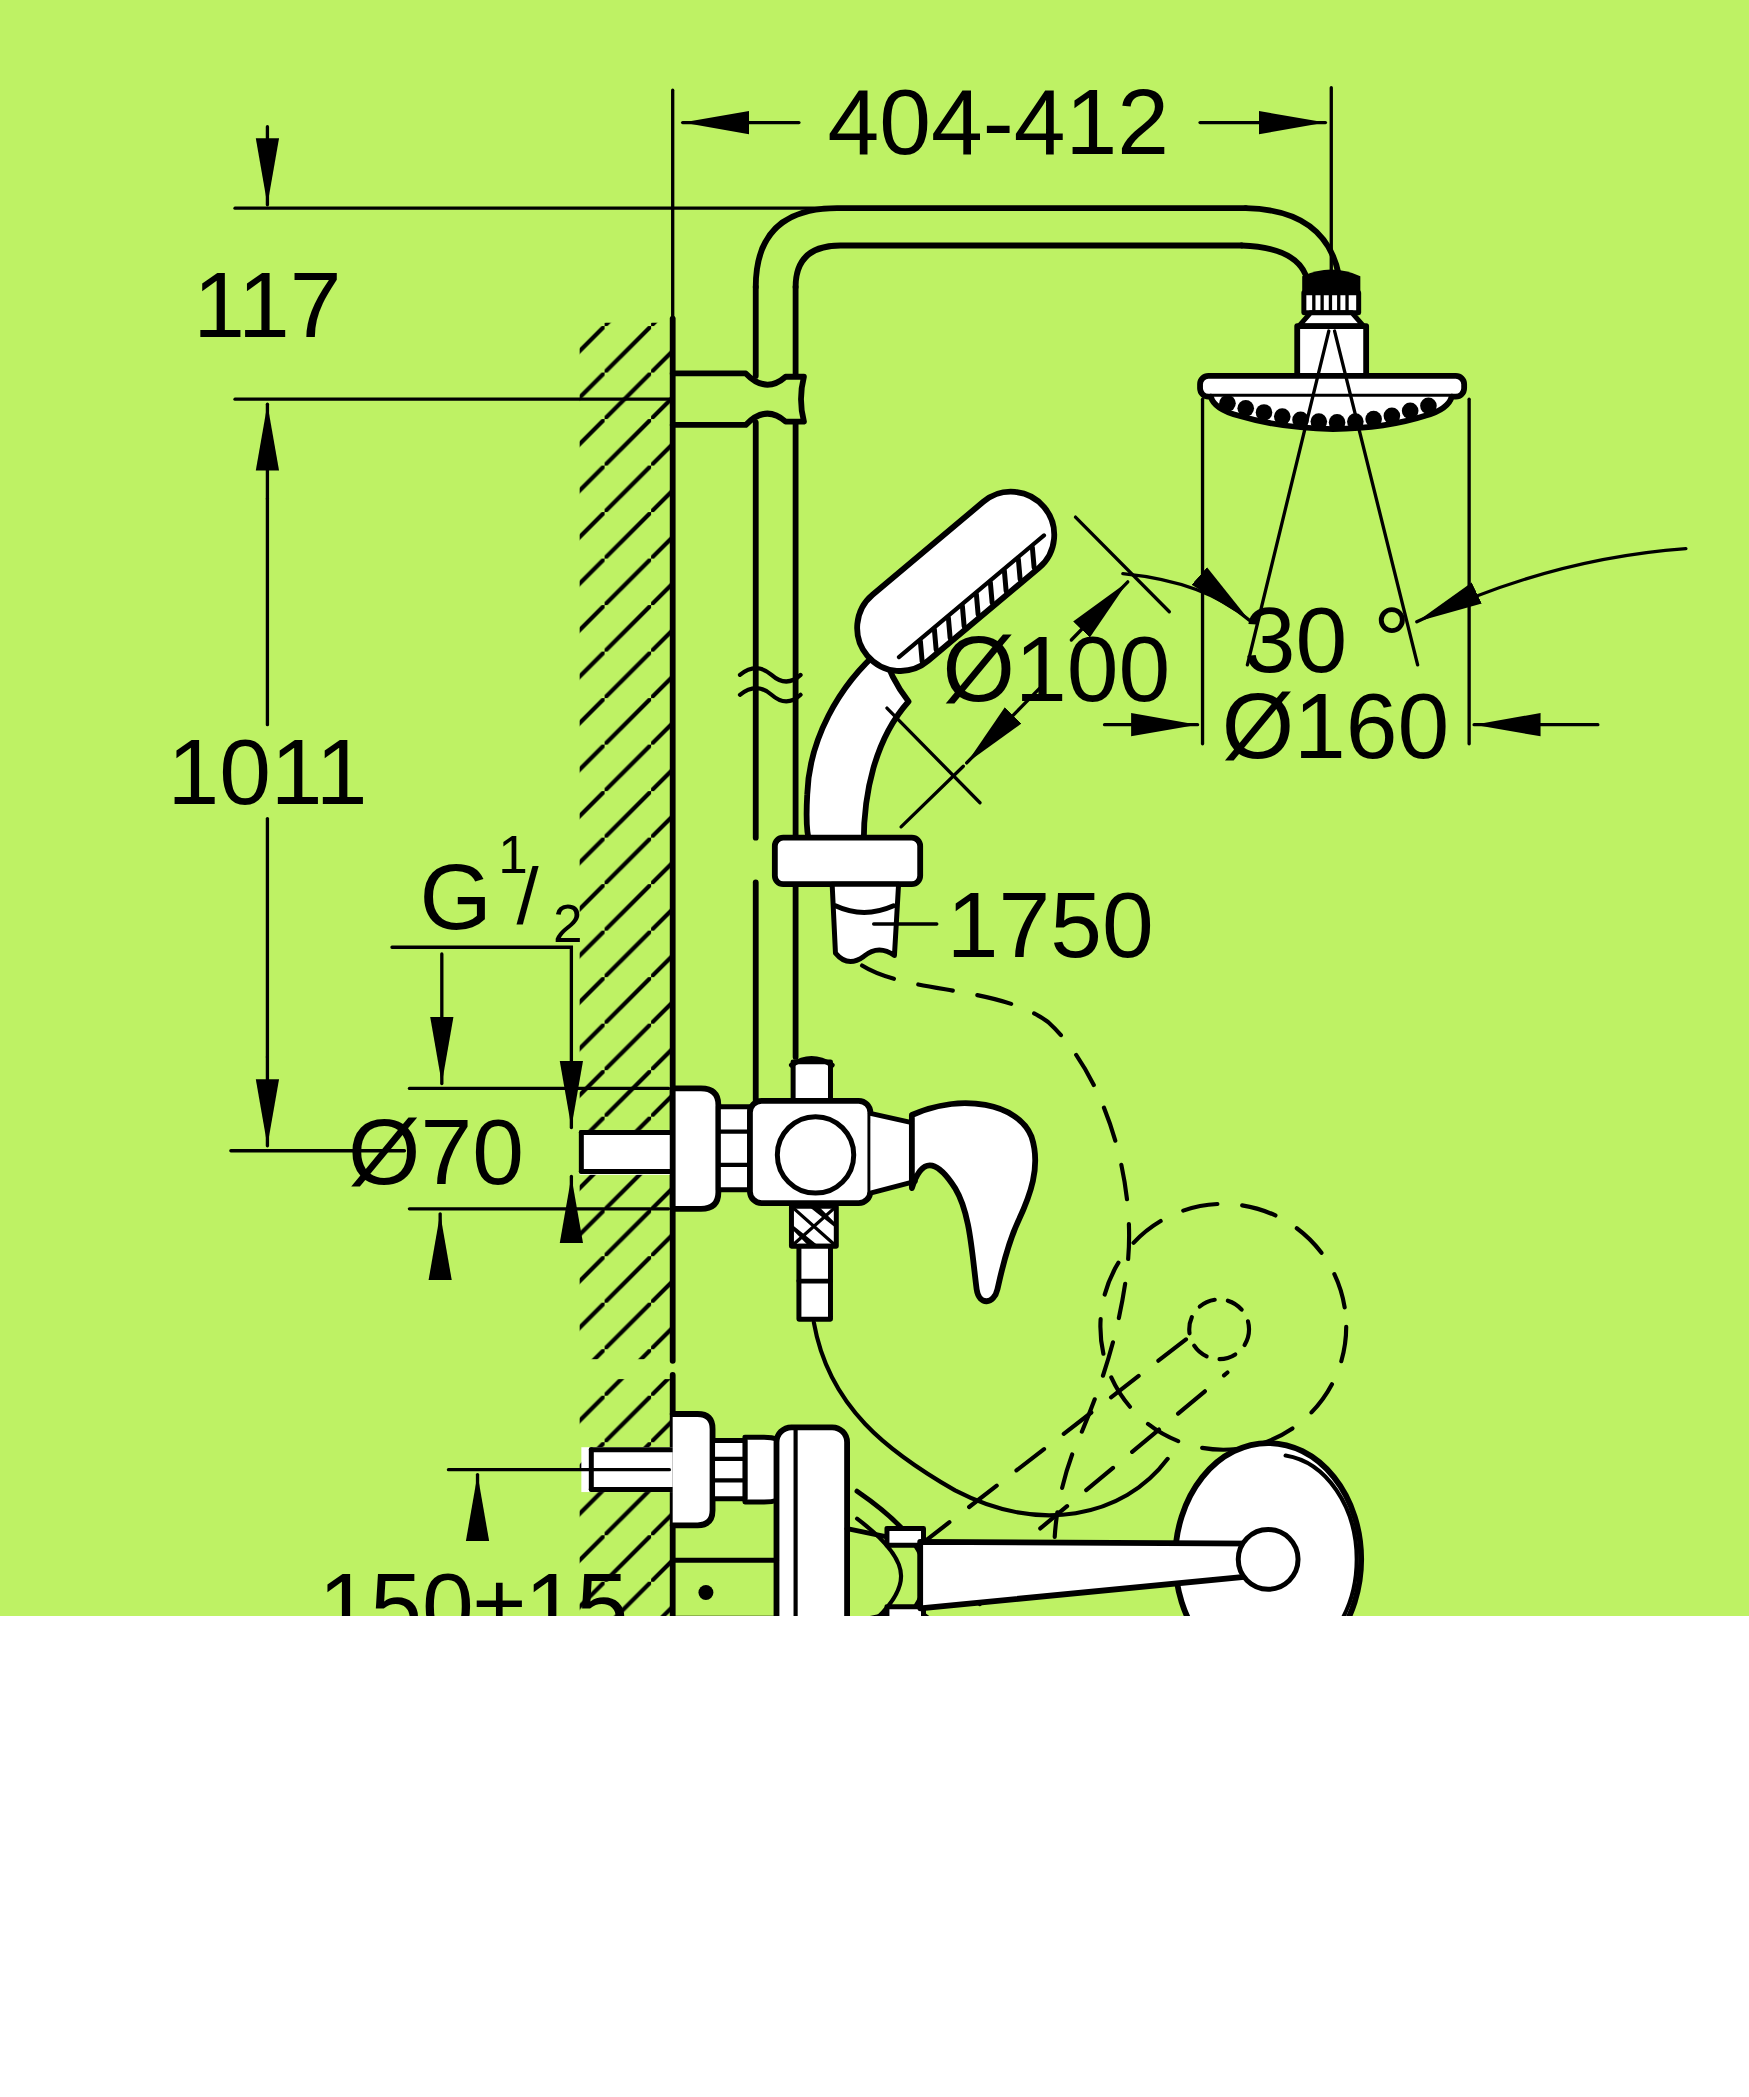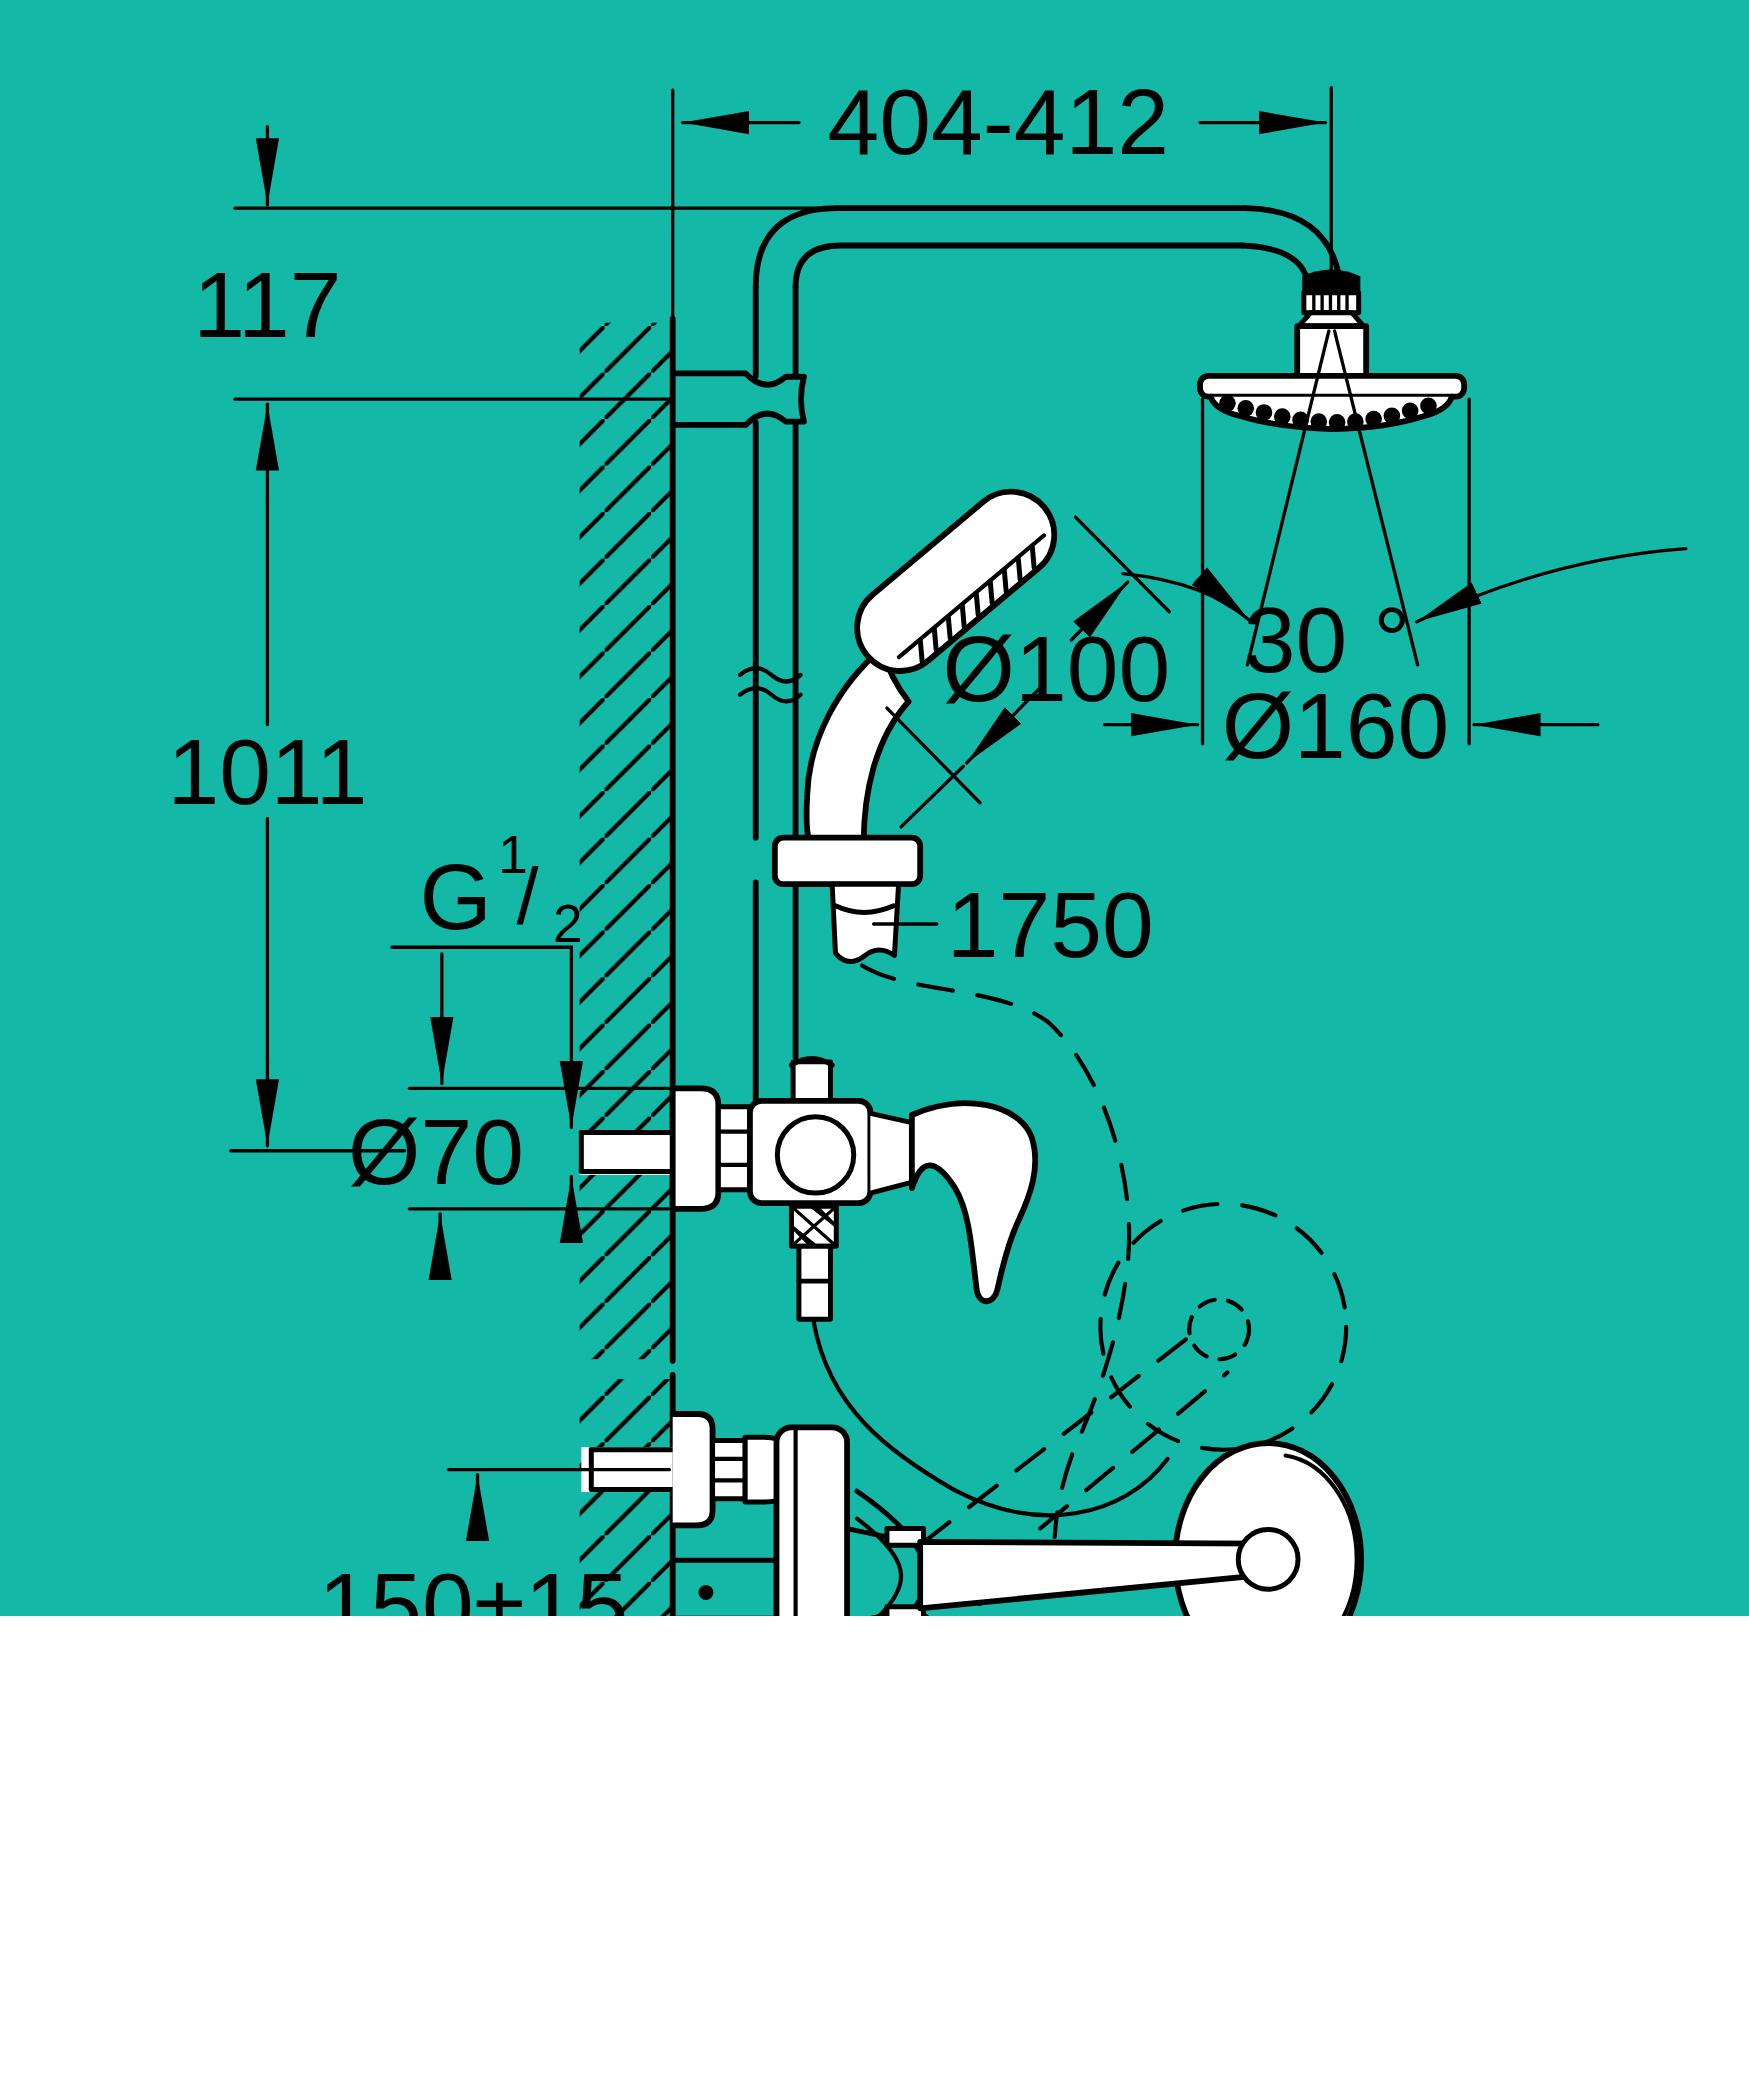--- a/index.html
+++ b/index.html
@@ -1,16 +1,16 @@
 <!DOCTYPE html>
 <html style="font-size:13.3px"><head>
 <meta charset="utf-8">
 <style>
   html,body{margin:0;padding:0;background:#fff;}
-  #stage{width:1749px;height:1616px;background:#14b8a6;position:relative;overflow:hidden;}
+  #stage{width:1749px;height:1616px;background:#bef264;position:relative;overflow:hidden;}
   svg{display:block;}
   .ln{stroke:#000;stroke-width:7;fill:none;stroke-linecap:round;stroke-linejoin:round;}
   .ln6{stroke:#000;stroke-width:6;fill:none;stroke-linecap:round;stroke-linejoin:round;}
   .ln5{stroke:#000;stroke-width:5;fill:none;stroke-linecap:round;stroke-linejoin:round;}
   .thin{stroke:#000;stroke-width:4;fill:none;stroke-linecap:round;}
   .wht{fill:#fff;}
   .blk{fill:#000;stroke:none;}
   .dash{stroke:#000;stroke-width:5;fill:none;stroke-dasharray:42 30;stroke-linecap:round;}
   .dash2{stroke:#000;stroke-width:5;fill:none;stroke-dasharray:20 16;stroke-linecap:round;}
   .dimtxt{font-family:"Liberation Sans","DejaVu Sans",sans-serif;font-size:112px;fill:#000;}

